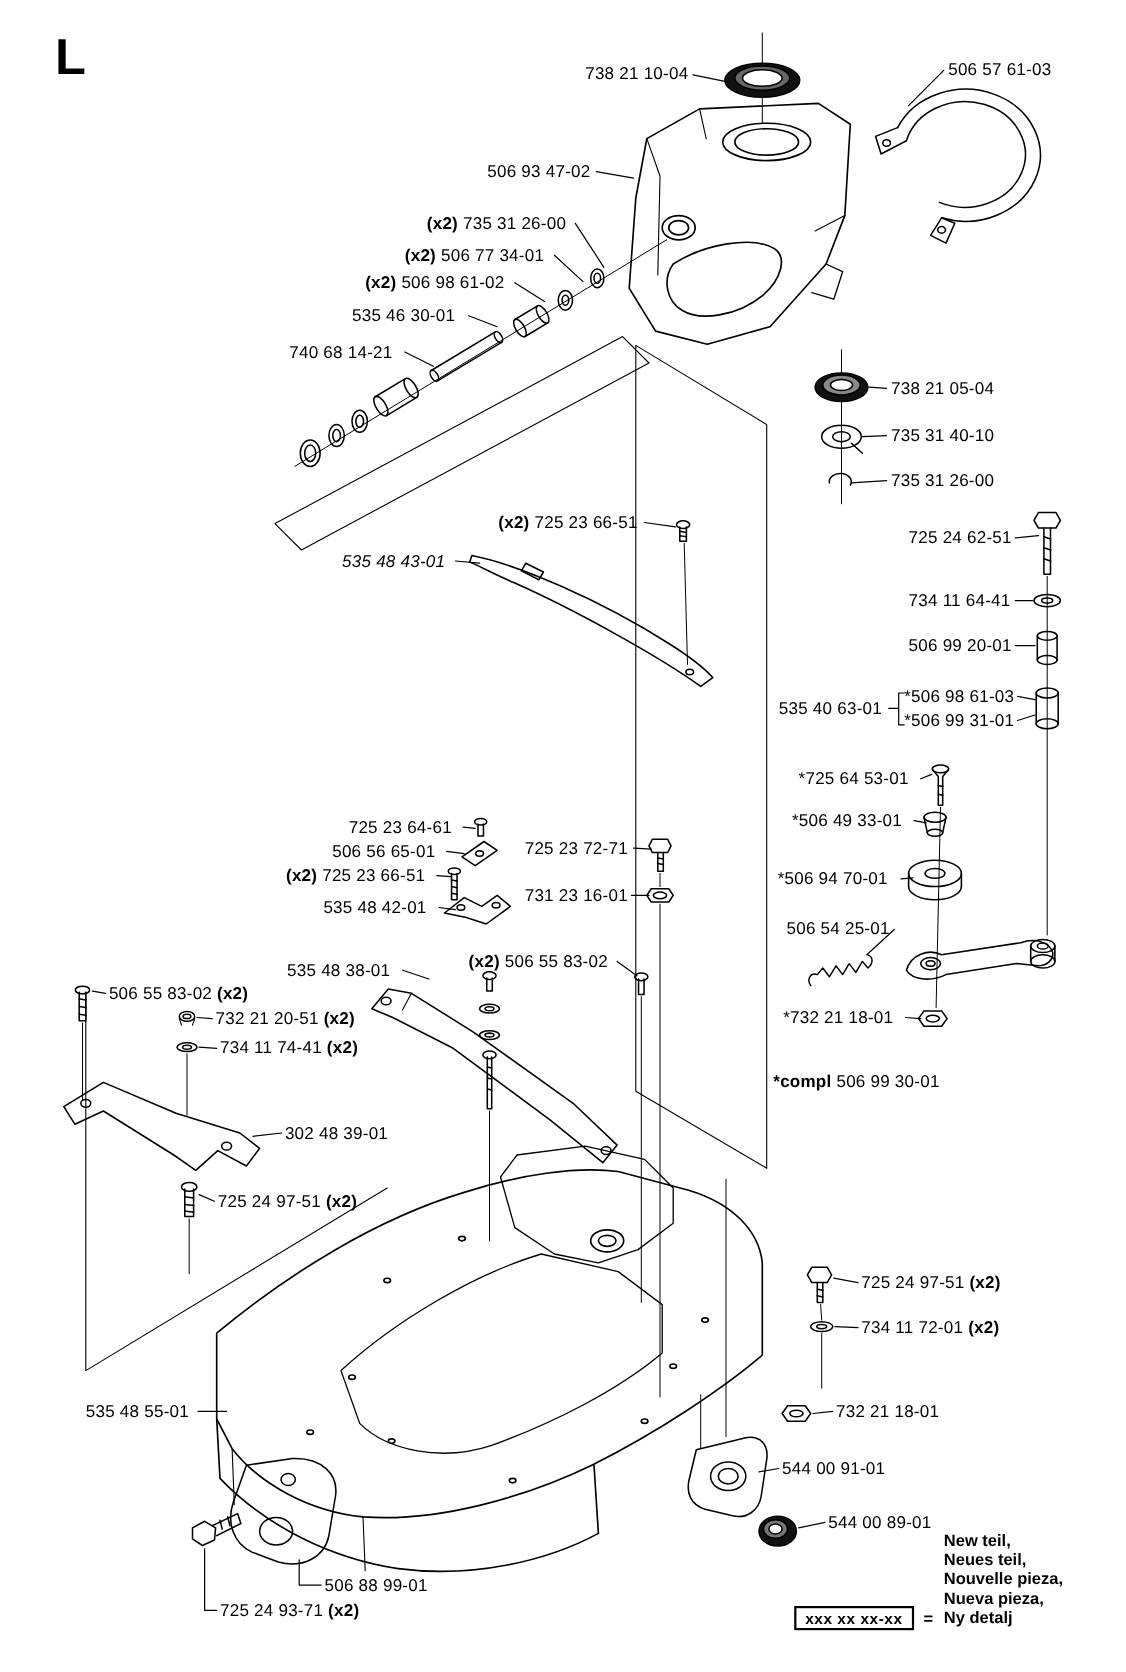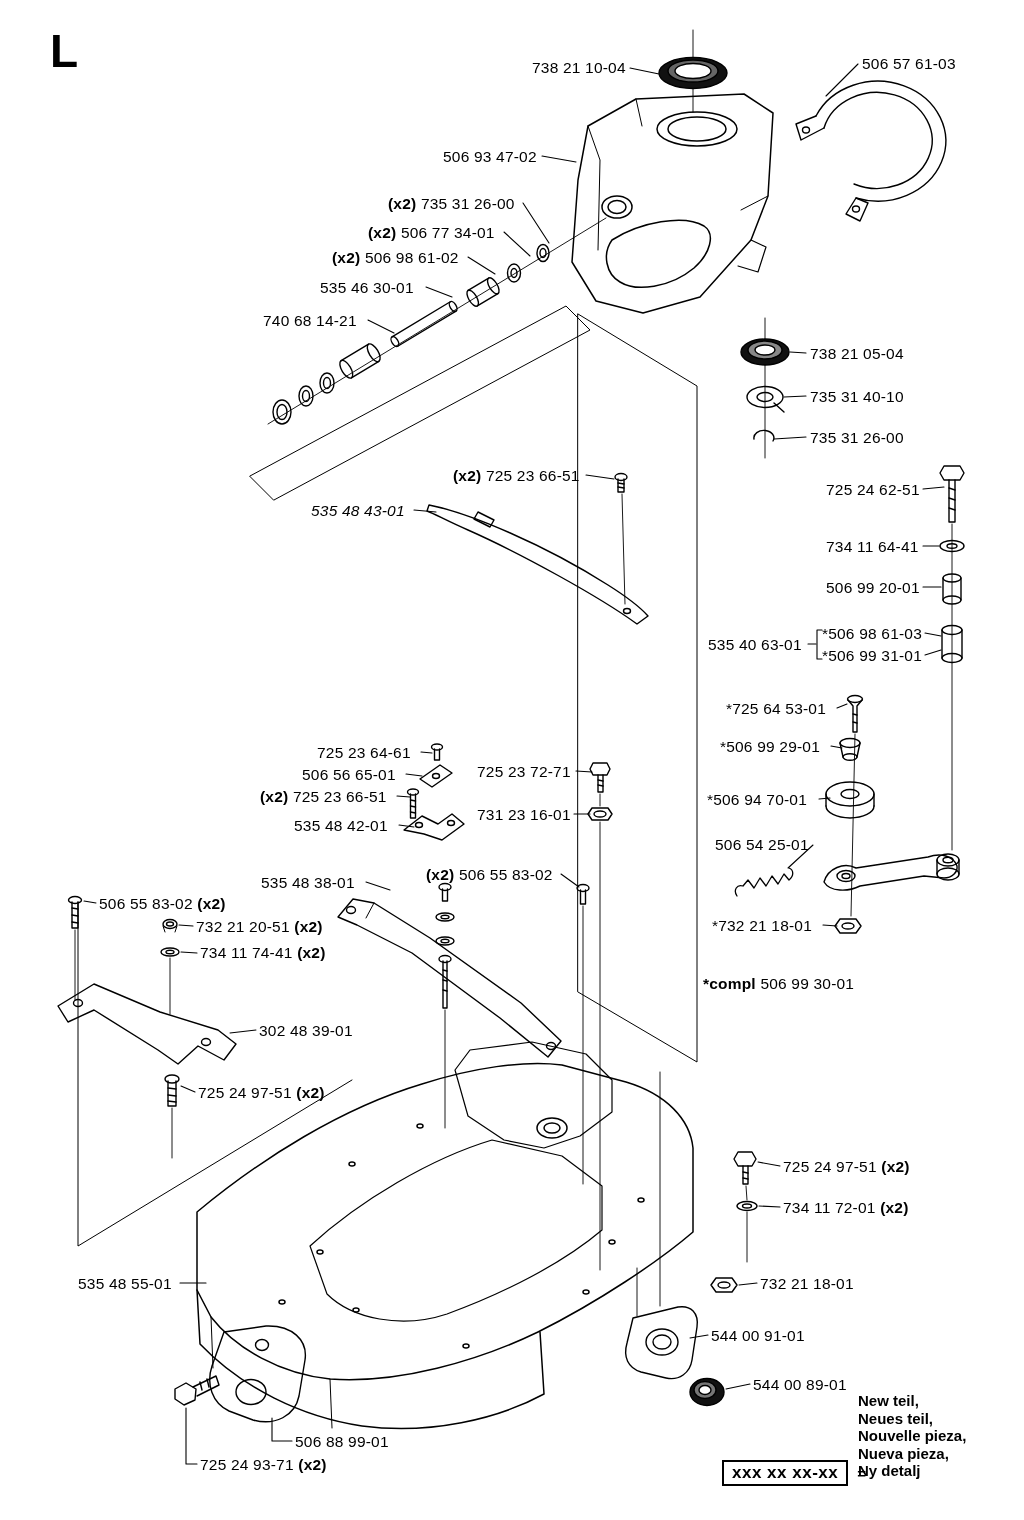--- a/index.html
+++ b/index.html
@@ -5,21 +5,21 @@
   html,body{margin:0;padding:0}
   body{width:1024px;height:1520px;background:#fff;position:relative;overflow:hidden;
        font-family:"Liberation Sans",sans-serif;color:#000}
   .page{position:absolute;inset:0}
   svg.art{position:absolute;left:0;top:0}
   .corner-letter{position:absolute;left:50px;top:24px;font-size:46px;font-weight:700;letter-spacing:1px}
   .part-label{position:absolute;font-size:15.5px;white-space:nowrap;letter-spacing:.2px;line-height:18px}
   .part-label b{font-weight:700}
   .legend-text{position:absolute;left:858px;top:1392px;font-weight:700;font-size:15px;line-height:17.5px}
   .legend-box-row{position:absolute;left:722px;top:1460px;display:flex;align-items:center;gap:9px}
-  .legend-box{border:2px solid #000;padding:1px 8px;font-weight:700;font-size:17px;letter-spacing:.5px}
+  .legend-box{border:2px solid #000;padding:1px 8px;font-weight:700;font-size:14px;letter-spacing:.5px}
   .legend-eq{font-weight:700;font-size:15px}
 </style>
 </head>
 <body>
 
 <div class="page">
 
   <div class="corner-letter">L</div>
 
   <svg class="art" width="1024" height="1520" viewBox="0 0 1024 1520">
@@ -350,21 +350,21 @@
       <div class="part-label" style="left: 810px; top: 429px;"><span>735 31 26-00</span></div>
       <div class="part-label" style="left: 453px; top: 467px;"><b>(x2)</b> <span>725 23 66-51</span></div>
       <div class="part-label" style="left: 826px; top: 481px;"><span>725 24 62-51</span></div>
       <div class="part-label" style="left: 311px; top: 502px; font-style: italic;"><span>535 48 43-01</span></div>
       <div class="part-label" style="left: 826px; top: 538px;"><span>734 11 64-41</span></div>
       <div class="part-label" style="left: 826px; top: 579px;"><span>506 99 20-01</span></div>
       <div class="part-label" style="left: 708px; top: 636px;"><span>535 40 63-01</span></div>
       <div class="part-label" style="left: 822px; top: 625px;"><span>*506 98 61-03</span></div>
       <div class="part-label" style="left: 822px; top: 647px;"><span>*506 99 31-01</span></div>
       <div class="part-label" style="left: 726px; top: 700px;"><span>*725 64 53-01</span></div>
-      <div class="part-label" style="left: 720px; top: 738px;"><span>*506 99 29-01</span></div>
+      <div class="part-label" style="left: 720px; top: 738px;"><span>*506 49 33-01</span></div>
       <div class="part-label" style="left: 317px; top: 744px;"><span>725 23 64-61</span></div>
       <div class="part-label" style="left: 302px; top: 766px;"><span>506 56 65-01</span></div>
       <div class="part-label" style="left: 260px; top: 788px;"><b>(x2)</b> <span>725 23 66-51</span></div>
       <div class="part-label" style="left: 477px; top: 763px;"><span>725 23 72-71</span></div>
       <div class="part-label" style="left: 294px; top: 817px;"><span>535 48 42-01</span></div>
       <div class="part-label" style="left: 477px; top: 806px;"><span>731 23 16-01</span></div>
       <div class="part-label" style="left: 707px; top: 791px;"><span>*506 94 70-01</span></div>
       <div class="part-label" style="left: 715px; top: 836px;"><span>506 54 25-01</span></div>
       <div class="part-label" style="left: 261px; top: 874px;"><span>535 48 38-01</span></div>
       <div class="part-label" style="left: 426px; top: 866px;"><b>(x2)</b> <span>506 55 83-02</span></div>

